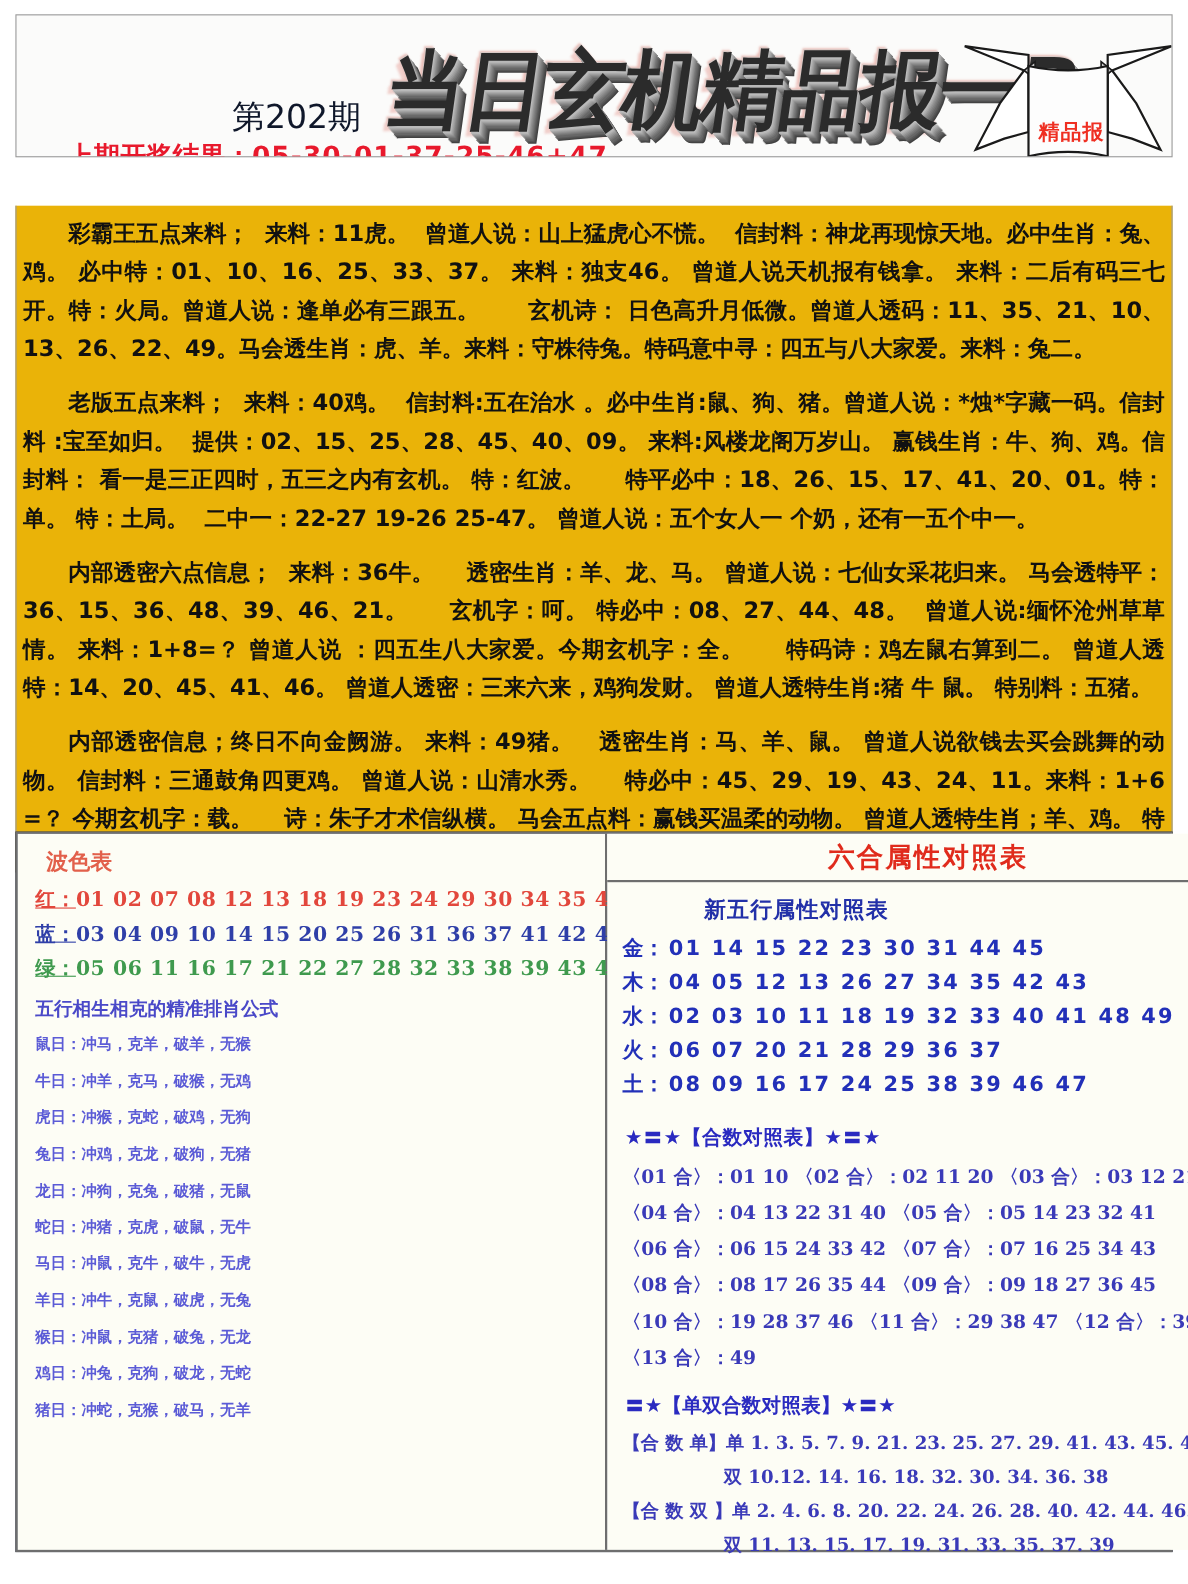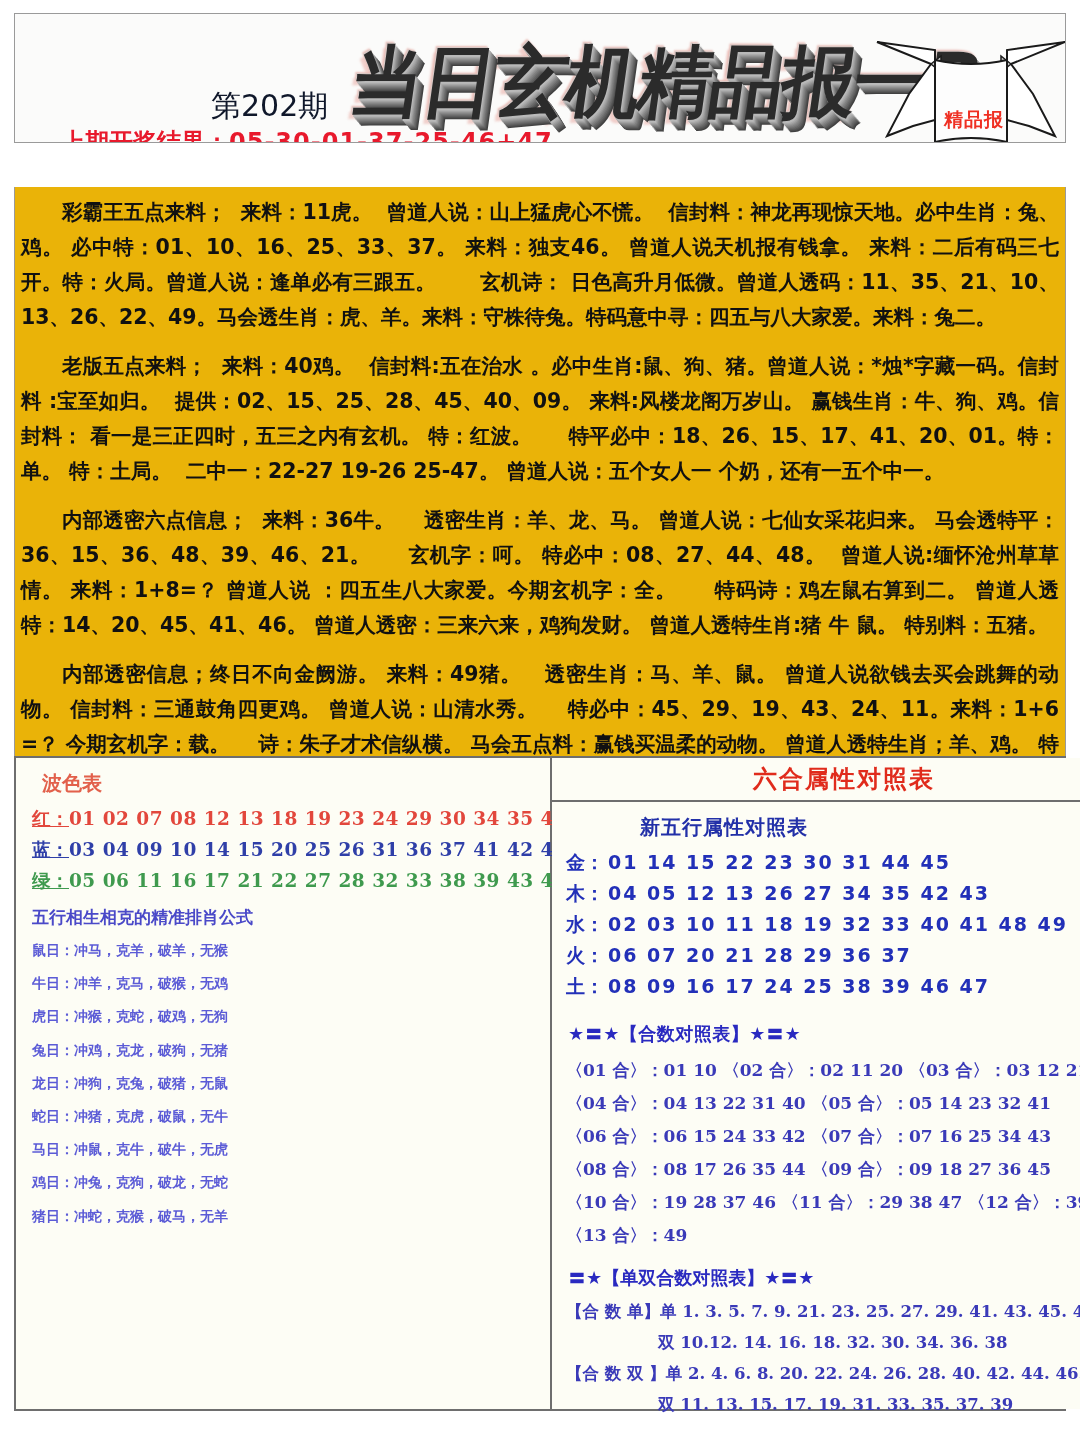--- a/index.html
+++ b/index.html
@@ -348,20 +348,22 @@
 
       <div class="formula-title">五行相生相克的精准排肖公式</div>
 
       <div class="zodiac-row">鼠日：冲马，克羊，破羊，无猴</div>
       <div class="zodiac-row">牛日：冲羊，克马，破猴，无鸡</div>
       <div class="zodiac-row">虎日：冲猴，克蛇，破鸡，无狗</div>
       <div class="zodiac-row">兔日：冲鸡，克龙，破狗，无猪</div>
       <div class="zodiac-row">龙日：冲狗，克兔，破猪，无鼠</div>
       <div class="zodiac-row">蛇日：冲猪，克虎，破鼠，无牛</div>
       <div class="zodiac-row">马日：冲鼠，克牛，破牛，无虎</div>
+      <div class="zodiac-row">羊日：冲牛，克鼠，破虎，无兔</div>
+      <div class="zodiac-row">猴日：冲鼠，克猪，破兔，无龙</div>
       <div class="zodiac-row">鸡日：冲兔，克狗，破龙，无蛇</div>
       <div class="zodiac-row">猪日：冲蛇，克猴，破马，无羊</div>
     </div>
 
     <div class="tb-right">
       <div class="right-title-bar">
         <div class="right-title">六合属性对照表</div>
       </div>
 
       <div class="right-body">

